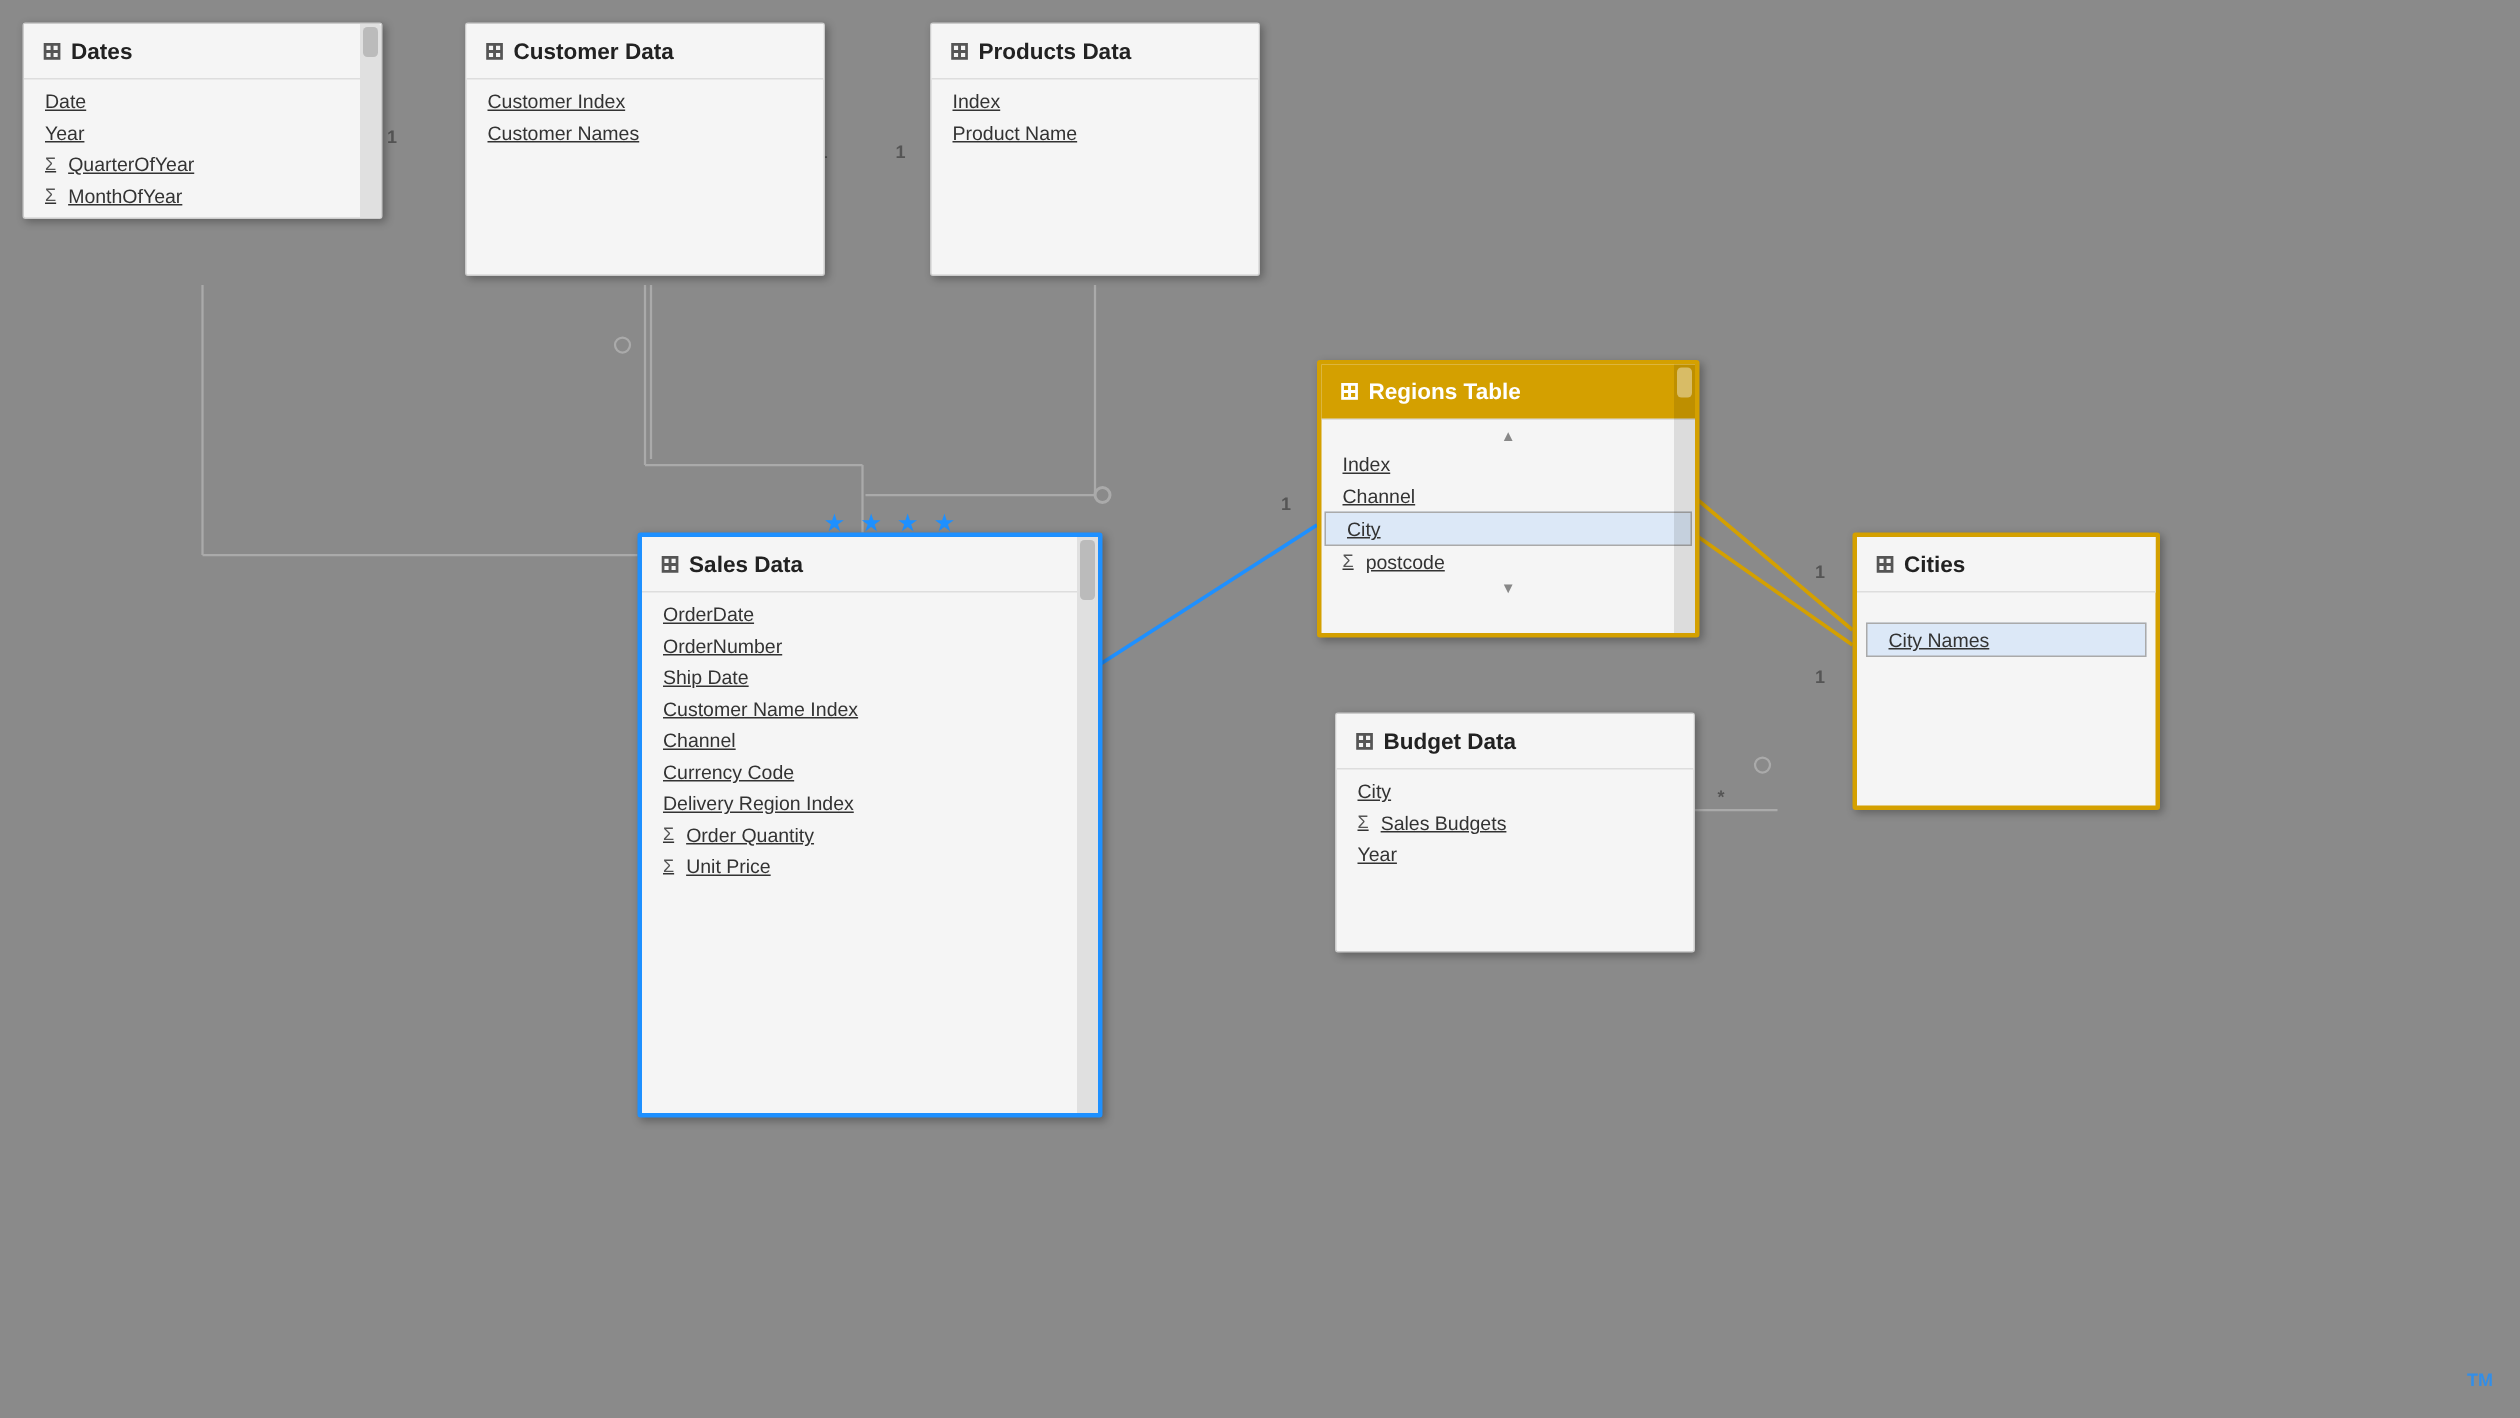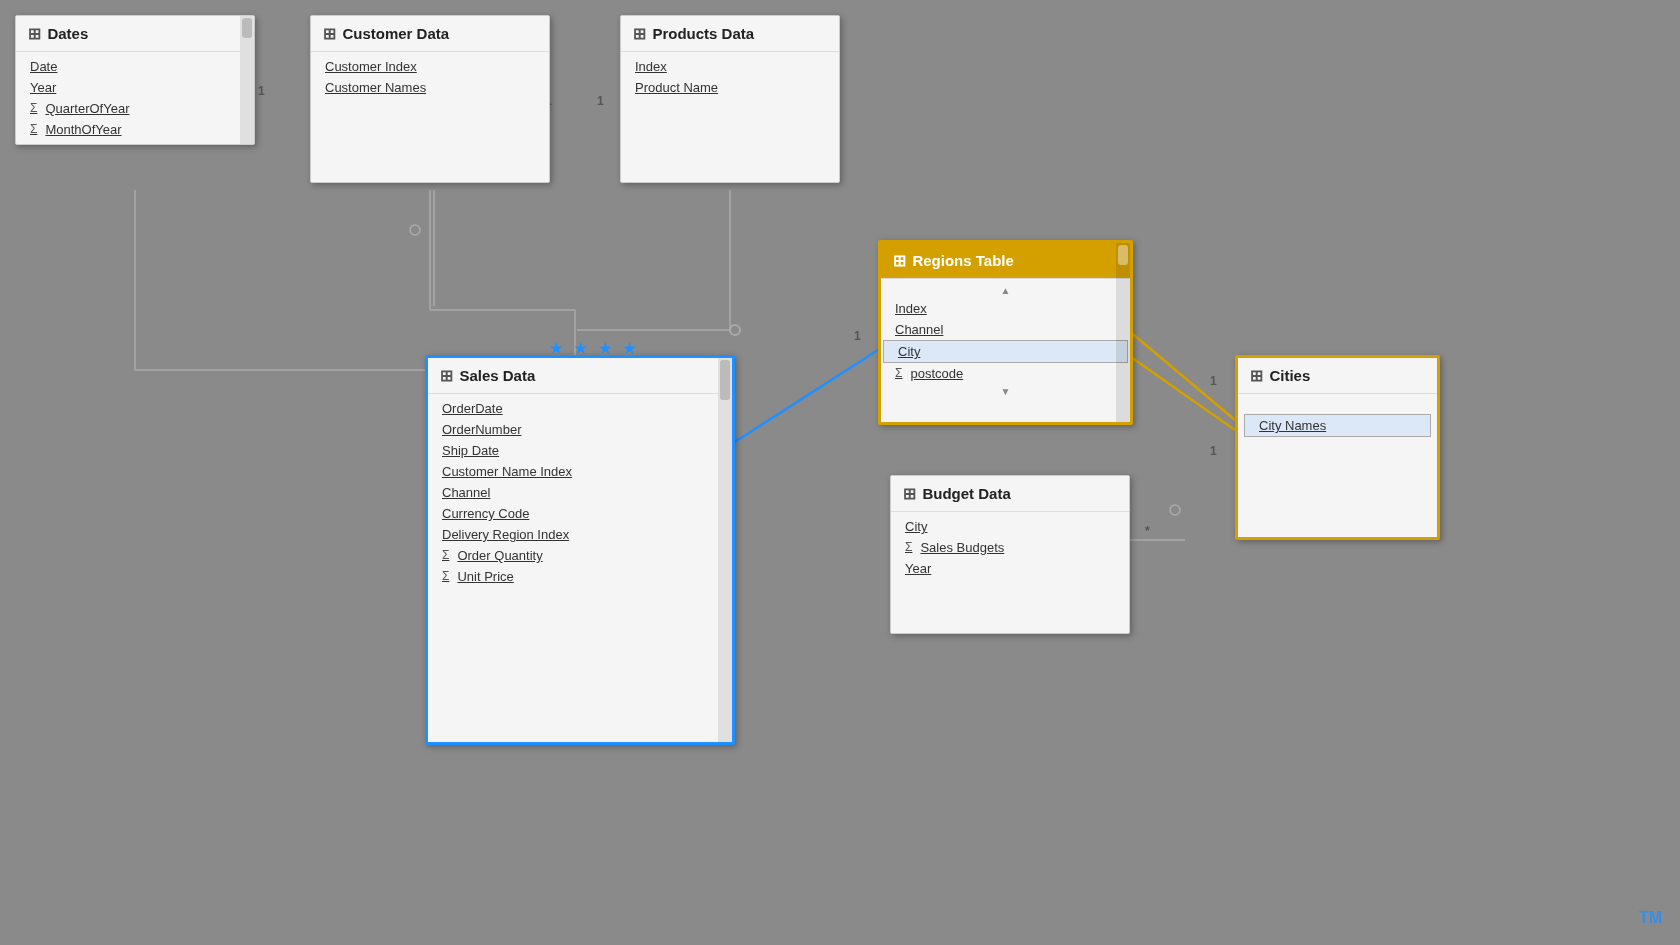--- a/index.html
+++ b/index.html
@@ -96,21 +96,21 @@
       font-size: 10px;
       color: #888;
       padding: 2px 0;
     }
 
     .watermark {
       position: absolute;
       bottom: 18px;
       right: 18px;
       color: #1e90ff;
-      font-size: 16px;
+      font-size: 12px;
       font-weight: bold;
       opacity: 0.8;
     }
   </style>
 </head>
 <body>
 
 <svg class="connectors" xmlns="http://www.w3.org/2000/svg">
 
   <line x1="135" y1="190" x2="135" y2="370" stroke="#aaa" stroke-width="1.5"></line>

